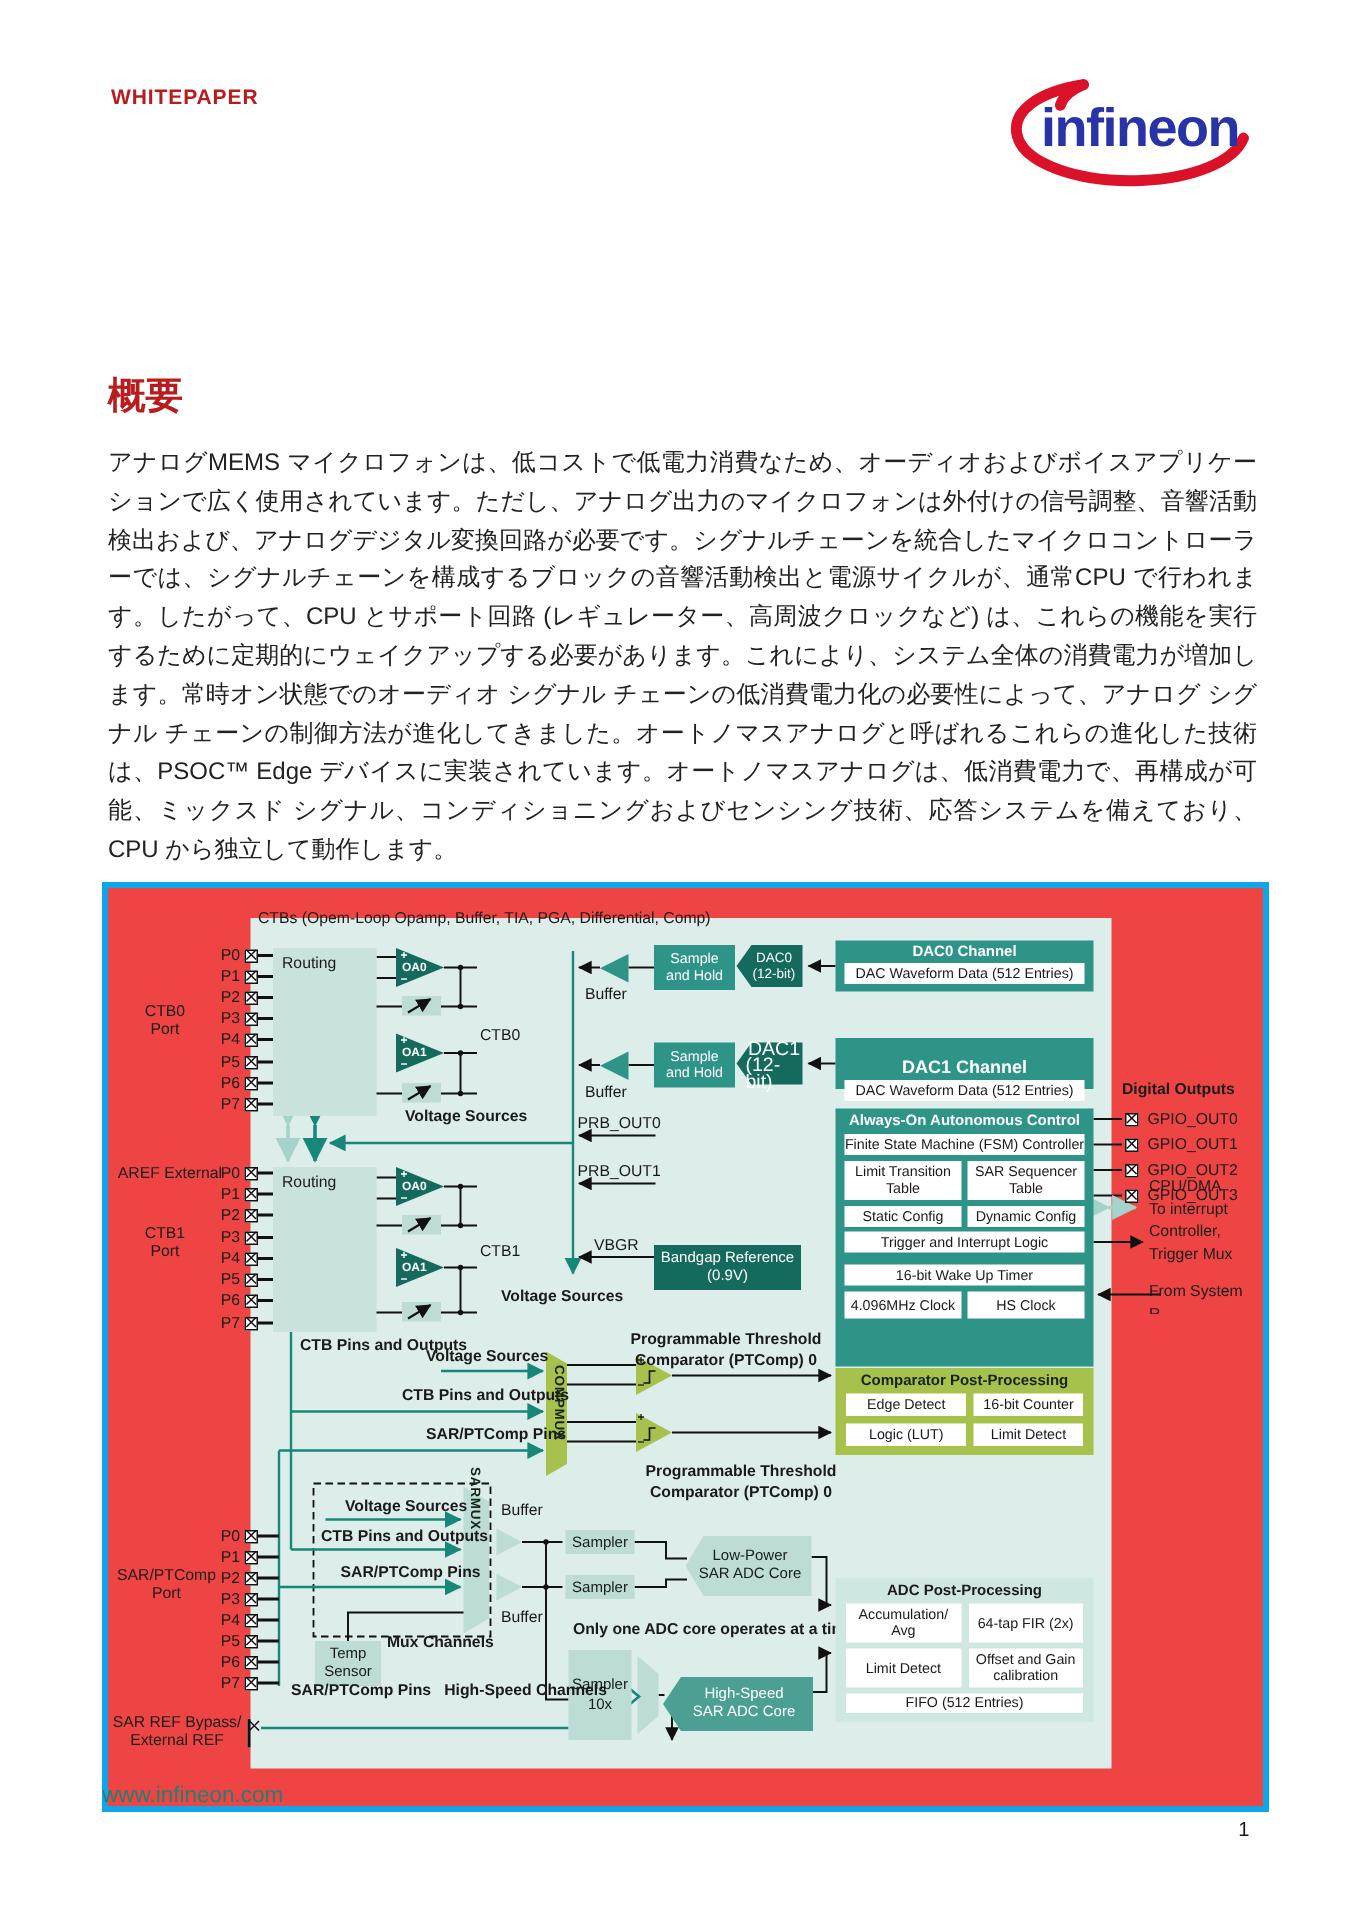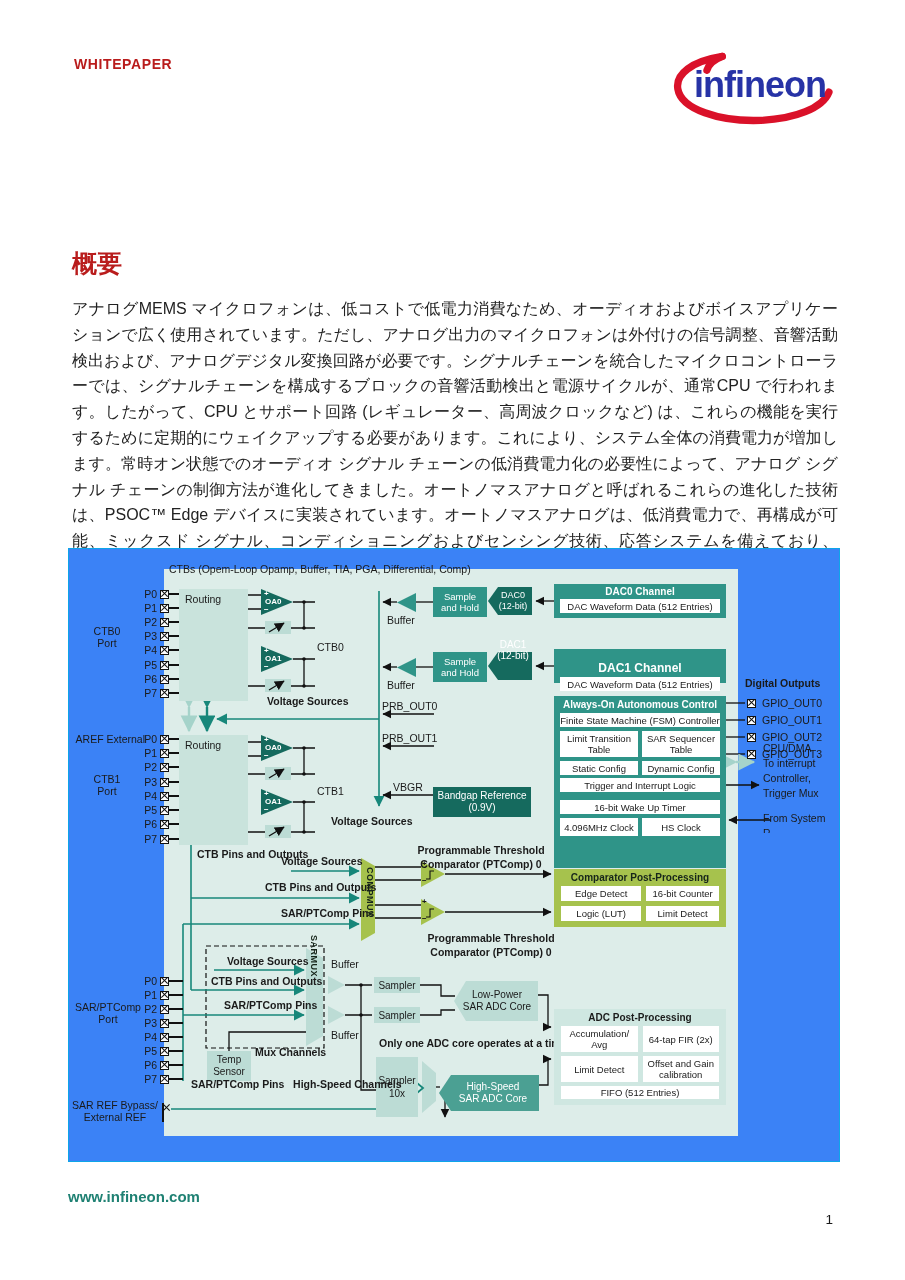--- a/index.html
+++ b/index.html
@@ -4,21 +4,21 @@
 <style>
   html,body{margin:0;padding:0;background:#e8e8e8;}
   .page{position:relative;width:905px;height:1280px;background:#ffffff;margin:0 auto;
         font-family:"Liberation Sans","DejaVu Sans",sans-serif;color:#1a1a1a;overflow:hidden;}
   .a{position:absolute;}
   .teal{color:#b91c1c;}
   .eyebrow{font-size:14px;font-weight:bold;letter-spacing:.6px;}
   .title{font-size:33px;font-weight:bold;line-height:49px;letter-spacing:1px;}
   .h2{font-size:25px;font-weight:bold;}
   .body-text{font-size:16px;line-height:25.8px;color:#222;text-align:justify;}
-  .figure{border:1px solid #0ea5e9;background:#3b82f6;}
+  .figure{border:4px solid #0ea5e9;background:#ef4444;margin-top:40px;}
   .mint{background:#ddede9;}
   .lbl{font-size:10.5px;white-space:nowrap;color:#1a1a1a;}
   .sb{font-weight:600;}
   .ctr{text-align:center;}
   .pre{white-space:pre;}
   
   .blk-med{background:#2f9488;color:#fff;}
   .blk-dark{background:#156a5e;color:#fff;}
   .blk-light{background:#bcdcd5;color:#1a1a1a;}
   .blk-olive{background:#a6c24d;color:#16251a;}
@@ -32,21 +32,21 @@
   .plbl{font-size:10.5px;}
   .pin{width:9px;height:9px;border:1.3px solid #111;background:#fff;position:relative;flex:none;box-sizing:border-box;}
   .pin::before,.pin::after{content:"";position:absolute;left:-1px;top:2.8px;width:9px;height:1.1px;background:#111;}
   .pin::before{transform:rotate(45deg);}
   .pin::after{transform:rotate(-45deg);}
   .wire{position:absolute;left:100%;top:5.4px;height:1.3px;background:#111;}
   .gpiorow{display:flex;align-items:center;gap:6px;height:12px;}
   .vtext{writing-mode:vertical-rl;font-size:9px;font-weight:bold;letter-spacing:.5px;color:#16251a;}
   .oatx{color:#fff;font-size:8px;font-weight:bold;line-height:8px;}
   .caption{font-size:14.5px;font-weight:bold;}
-  .footer-url{font-size:15px;font-weight:bold;text-align:center;}
+  .footer-url{font-size:15px;font-weight:normal;text-align:center;}
   .clip5{height:6px;overflow:hidden;}
 </style>
 </head>
 <body>
 
 <div class="page">
 
   <div class="a eyebrow teal" style="left:74px;top:56px">WHITEPAPER</div>
 
   <div class="a" style="left:672px;top:50px;width:162px;height:76px">
@@ -350,21 +350,21 @@
         <span>and Hold</span>
     </div>
     <div class="a blk-med col" style="left:364px;top:103px;width:54px;height:30px;font-size:9.5px;line-height:11px">
       <span>Sample</span>
         <span>and Hold</span>
     </div>
     <div class="a col" style="left:425px;top:40px;width:38px;height:24px;color:#fff;font-size:9px;line-height:11px">
       <span>DAC0</span>
         <span>(12-bit)</span>
     </div>
-    <div class="a col" style="left:425px;top:89px;width:38px;height:24px;color:#fff;font-size:10px;line-height:11px">
+    <div class="a col" style="left:425px;top:105px;width:38px;height:24px;color:#fff;font-size:13px;line-height:11px">
       <span>DAC1</span>
         <span>(12-bit)</span>
     </div>
     <div class="a blk-med" style="left:485px;top:35px;width:172px;height:34px">
       <div class="ctr" style="font-size:10px;font-weight:600;padding-top:2px">DAC0 Channel</div>
       <div class="cell" style="margin:2px 6px 0;height:14px">DAC Waveform Data (512 Entries)</div>
     </div>
     <div class="a blk-med" style="left:485px;top:100px;width:172px;height:34px">
       <div class="ctr" style="font-size:12px;font-weight:600;padding-top:12px">DAC1 Channel</div>
       <div class="cell" style="margin:2px 6px 0;height:14px">DAC Waveform Data (512 Entries)</div>

